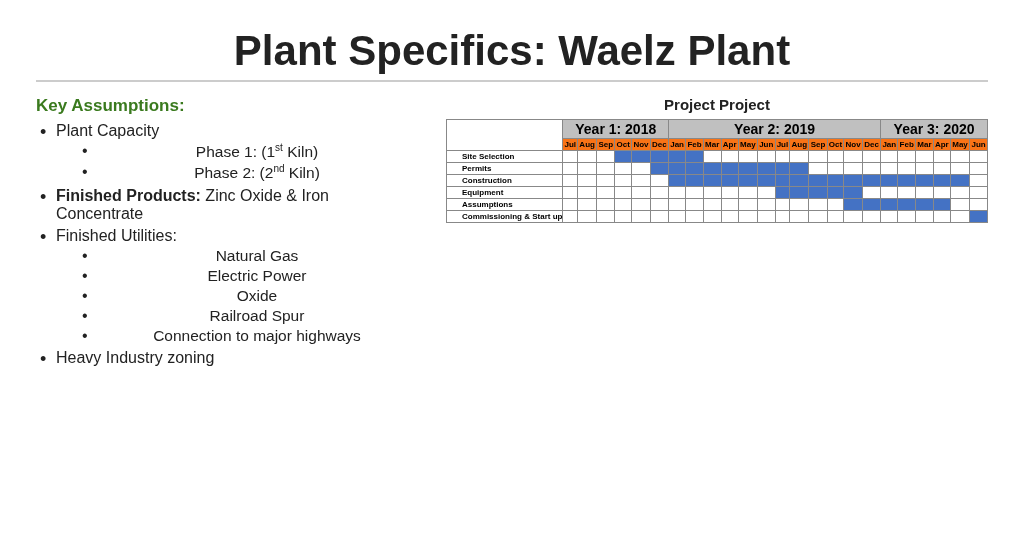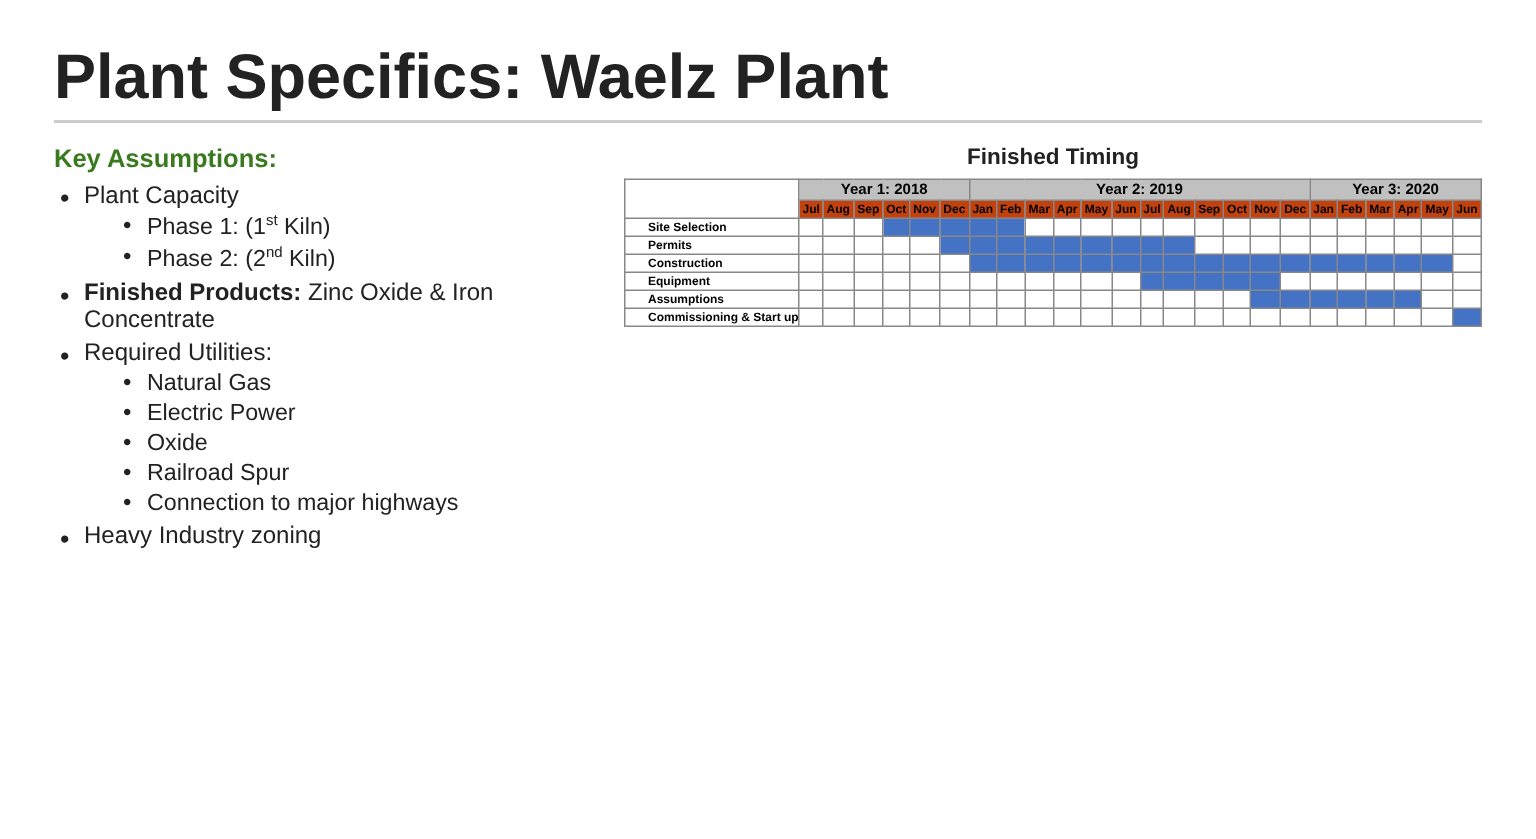--- a/index.html
+++ b/index.html
@@ -15,28 +15,30 @@
       padding: 28px 36px 20px 36px;
       display: flex;
       flex-direction: column;
     }
     .title {
       font-size: 42px;
       font-weight: bold;
       color: #222;
       margin-bottom: 6px;
       line-height: 1.1;
+      text-align: center;
     }
     .divider {
       border: none;
       border-top: 2px solid #ccc;
       margin-bottom: 14px;
     }
     .content {
       display: flex;
+      gap: 30px;
       align-items: flex-start;
     }
     .left-col {
       flex: 0 0 380px;
       min-width: 0;
     }
     .key-assumptions {
       color: #3a7a1e;
       font-size: 17px;
       font-weight: bold;
@@ -67,20 +69,21 @@
       list-style: none;
       padding-left: 24px;
       margin-top: 2px;
     }
     .sub-list > li {
       position: relative;
       padding-left: 18px;
       margin-bottom: 2px;
       font-size: 15.5px;
       color: #222;
+      text-align: center;
     }
     .sub-list > li::before {
       content: "•";
       position: absolute;
       left: 2px;
       color: #222;
       font-size: 16px;
     }
     sup {
       font-size: 10px;
@@ -110,24 +113,24 @@
     .gantt-table .row-label {
       text-align: left;
       padding-left: 15px;
       font-size: 8px;
       width: 72px;
       font-weight: bold;
     }
     .year-header {
       background: #c0c0c0;
       font-weight: bold;
-      font-size: 10px;
+      font-size: 14px;
     }
     .month-header {
-      background: #c2410c;
+      background: #f97316;
       font-size: 8px;
     }
     .filled {
       background: #4472c4;
     }
     .empty {
       background: #fff;
     }
   </style>
 </head>
@@ -148,39 +151,39 @@
             <li>Phase 2: (2<sup>nd</sup> Kiln)</li>
           </ul>
         </li>
 
         <li>
           <span style="font-weight:bold;">Finished Products:</span>
           <span>  Zinc Oxide &amp; Iron Concentrate</span>
         </li>
 
         <li class="bold-item">
-          <span>Required Utilities:</span>
+          <span>Finished Utilities:</span>
           <ul class="sub-list">
             <li>Natural Gas</li>
             <li>Electric Power</li>
             <li>Oxide</li>
             <li>Railroad Spur</li>
             <li>Connection to major highways</li>
           </ul>
         </li>
 
         <li class="bold-item">
           <span>Heavy Industry zoning</span>
         </li>
 
       </ul>
     </div>
 
     <div class="right-col">
-      <div class="chart-title">Finished Timing</div>
+      <div class="chart-title">Project Project</div>
       <table class="gantt-table">
         <thead>
           <tr>
             <th class="row-label" rowspan="2"></th>
             <th class="year-header" colspan="6">Year 1:  2018</th>
             <th class="year-header" colspan="12">Year 2:  2019</th>
             <th class="year-header" colspan="6">Year 3:  2020</th>
           </tr>
           <tr>
             <th class="month-header">Jul</th>

